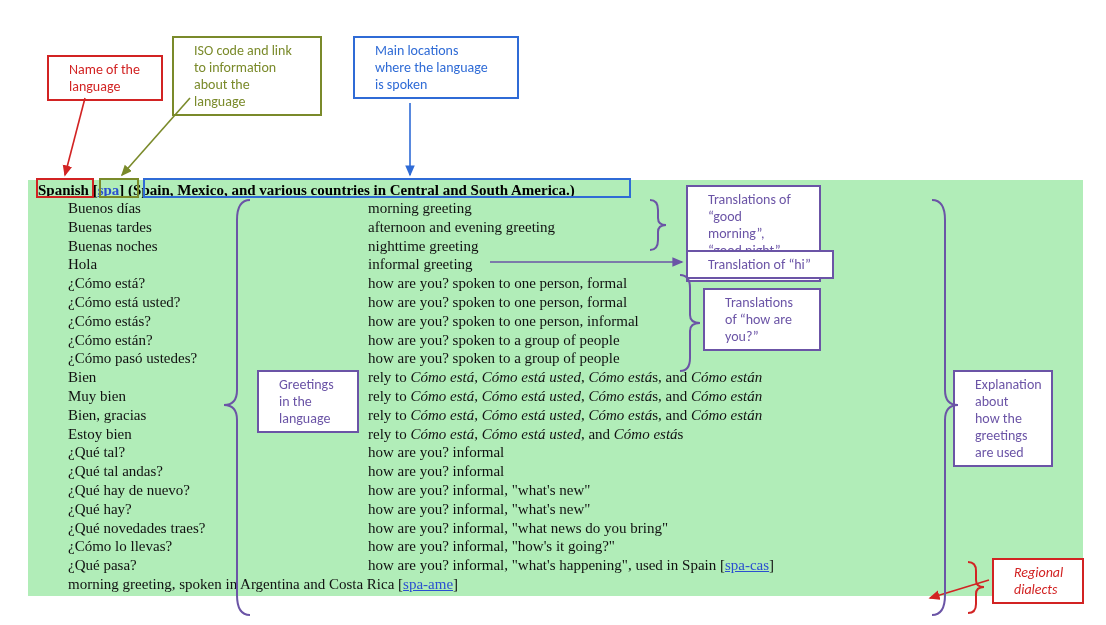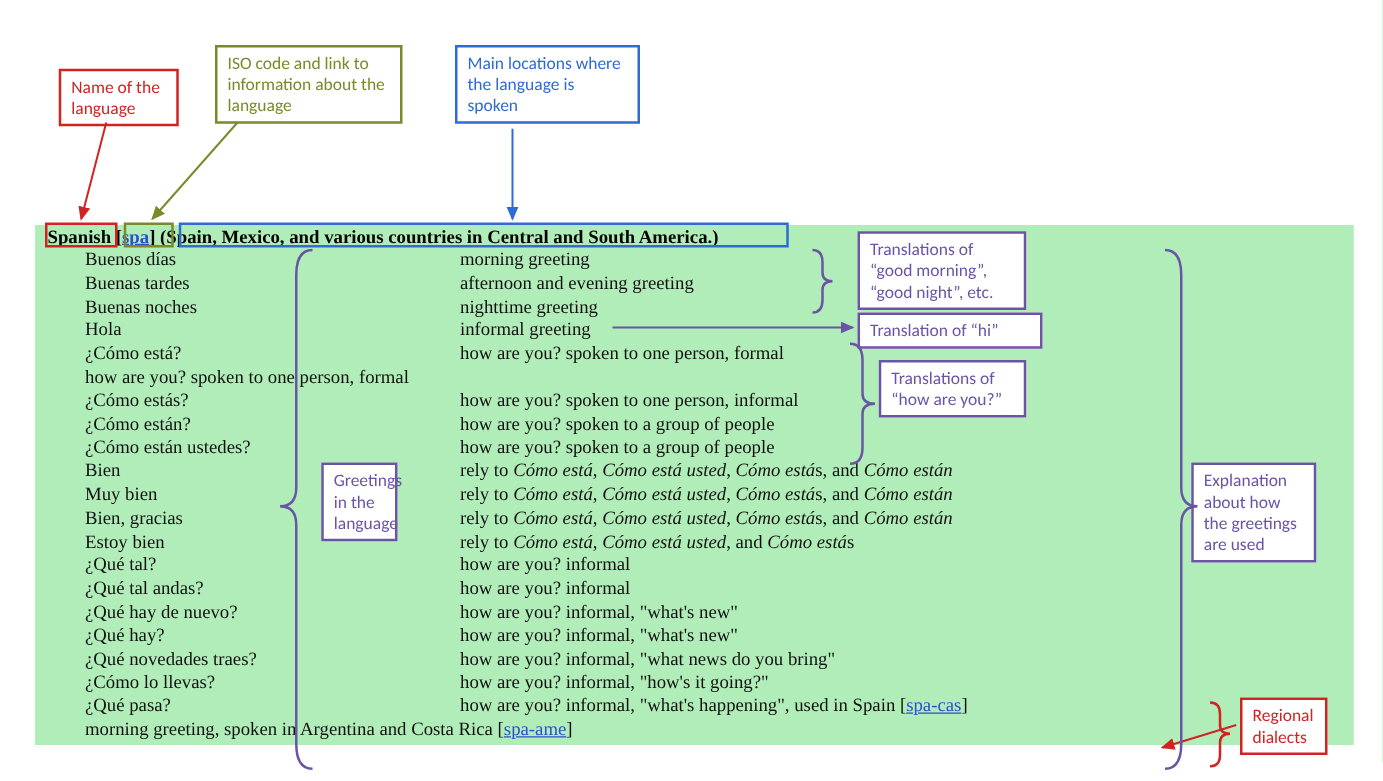--- a/index.html
+++ b/index.html
@@ -34,21 +34,21 @@
   .rows { padding: 0 10px 0 40px; }
   .row { display: flex; line-height: 18.8px; white-space: nowrap; }
   .c1 { flex: 0 0 300px; color: #111; }
   .c2   { color: #111; }
   .c2 a { color:#2b4fd0; text-decoration: underline; text-align: center; }
   .c2 i { font-style: italic; }
   
   .box {
     position: absolute;
     background: #ffffff;
-    padding: 4px 8px;
+    padding: 4px 20px;
     font-family: Calibri, Arial, sans-serif;
     font-size: 14px;
     line-height: 17px;
   }
   .b-red    { border: 2px solid #d22323; color:#d22323; }
   .b-olive  { border: 2px solid #7a8a2a; color:#7a8a2a; }
   .b-blue   { border: 2px solid #2f6bd6; color:#2f6bd6; }
   .b-purple { border: 2px solid #6b54a6; color:#6b54a6; }
 
   
@@ -83,32 +83,33 @@
       </div>
       <div class="row">
         <div class="c1">Hola</div>
         <div class="c2">informal greeting</div>
       </div>
       <div class="row">
         <div class="c1">¿Cómo está?</div>
         <div class="c2">how are you? spoken to one person, formal</div>
       </div>
       <div class="row">
+        <div class="c1">¿Cómo está usted?</div>
         <div class="c2">how are you? spoken to one person, formal</div>
       </div>
       <div class="row">
         <div class="c1">¿Cómo estás?</div>
         <div class="c2">how are you? spoken to one person, informal</div>
       </div>
       <div class="row">
         <div class="c1">¿Cómo están?</div>
         <div class="c2">how are you? spoken to a group of people</div>
       </div>
       <div class="row">
-        <div class="c1">¿Cómo están ustedes?</div>
+        <div class="c1">¿Cómo pasó ustedes?</div>
         <div class="c2">how are you? spoken to a group of people</div>
       </div>
       <div class="row">
         <div class="c1">Bien</div>
         <div class="c2">rely to <i>Cómo está</i>, <i>Cómo está usted</i>, <i>Cómo está</i>s, and <i>Cómo están</i></div>
       </div>
       <div class="row">
         <div class="c1">Muy bien</div>
         <div class="c2">rely to <i>Cómo está</i>, <i>Cómo está usted</i>, <i>Cómo está</i>s, and <i>Cómo están</i></div>
       </div>
@@ -151,29 +152,29 @@
       <div class="row">
         <div class="c2">morning greeting, spoken in Argentina and Costa Rica [<a href="#">spa-ame</a>]</div>
       </div>
     </div>
 </div>
 
 <div class="hl hl-red" style="left:36px;  top:178px; width:58px;  height:20px;"></div>
 <div class="hl hl-olive" style="left:99px;  top:178px; width:40px;  height:20px;"></div>
 <div class="hl hl-blue" style="left:143px; top:178px; width:488px; height:20px;"></div>
 
-<div class="box b-red" style="left:47px;  top:55px;  width:96px;"><span>Name of the language</span></div>
+<div class="box b-red" style="left:47px;  top:55px;  width:116px;"><span>Name of the language</span></div>
 <div class="box b-olive" style="left:172px; top:36px;  width:150px;"><span>ISO code and link to information about the language</span></div>
-<div class="box b-blue" style="left:364px; top:36px;  width:148px;"><span>Main locations where the language is spoken</span></div>
+<div class="box b-blue" style="left:353px; top:36px;  width:166px;"><span>Main locations where the language is spoken</span></div>
 <div class="box b-purple" style="left:686px; top:185px; width:135px;"><span>Translations of “good morning”, “good night”, etc.</span></div>
 <div class="box b-purple" style="left:686px; top:250px; width:148px;"><span>Translation of “hi”</span></div>
 <div class="box b-purple" style="left:703px; top:288px; width:118px;"><span>Translations of “how are you?”</span></div>
-<div class="box b-purple" style="left:257px; top:370px; width:61px;"><span>Greetings in the language</span></div>
+<div class="box b-purple" style="left:257px; top:370px; width:102px;"><span>Greetings in the language</span></div>
 <div class="box b-purple" style="left:953px; top:370px; width:100px;"><span>Explanation about how the greetings are used</span></div>
-<div class="box b-red" style="left:992px; top:558px; width:70px;"><span>Regional dialects</span></div>
+<div class="box b-red" style="left:992px; top:558px; width:92px;font-style:italic;"><span>Regional dialects</span></div>
 
 <svg class="arrows">
   <defs>
     <marker id="ah-red" markerWidth="8" markerHeight="8" refX="6" refY="3" orient="auto">
       <path d="M0,0 L7,3 L0,6 Z" fill="#d22323"></path>
     </marker>
     <marker id="ah-olive" markerWidth="8" markerHeight="8" refX="6" refY="3" orient="auto">
       <path d="M0,0 L7,3 L0,6 Z" fill="#7a8a2a"></path>
     </marker>
     <marker id="ah-blue" markerWidth="8" markerHeight="8" refX="6" refY="3" orient="auto">

